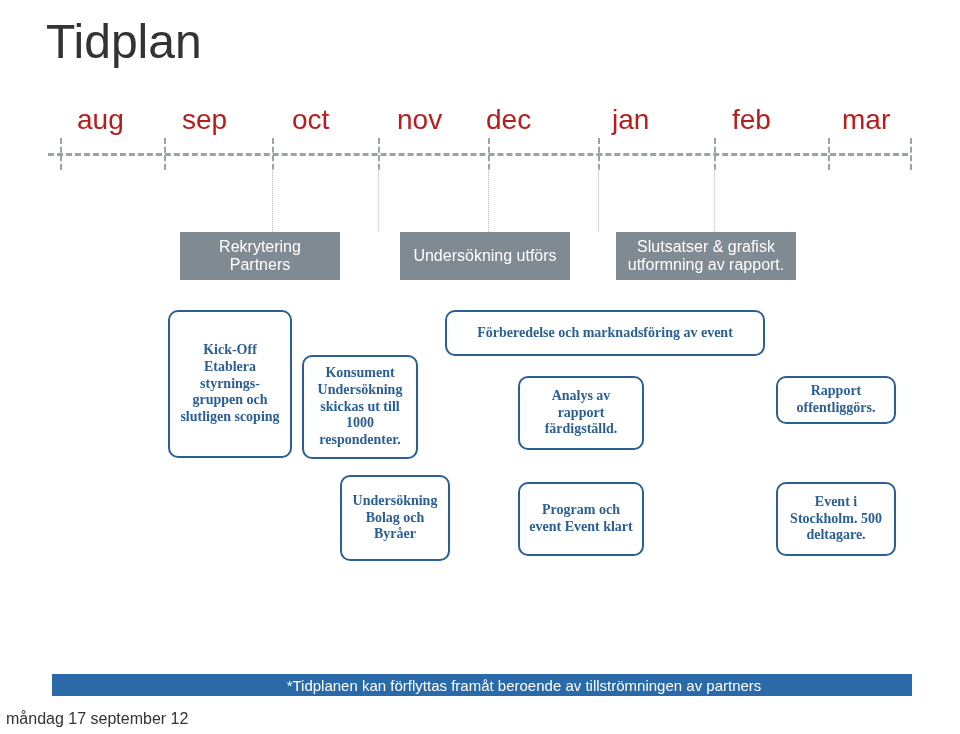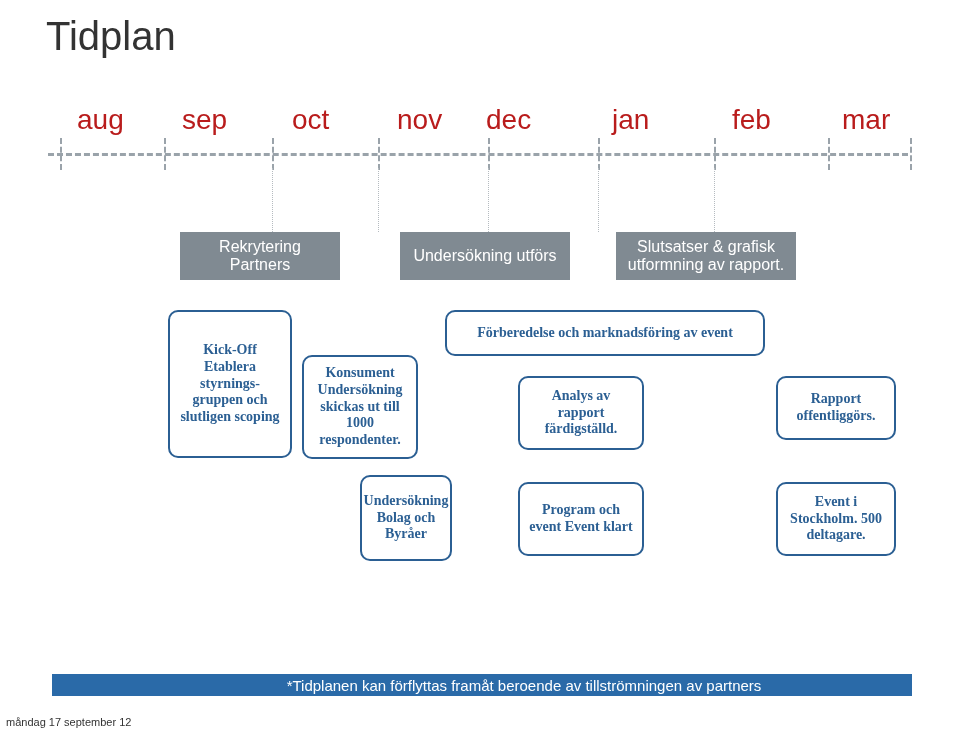--- a/index.html
+++ b/index.html
@@ -9,21 +9,21 @@
     height: 734px;
     font-family: "Helvetica Neue", Helvetica, Arial, sans-serif;
     color: #333;
     position: relative;
     background: #fff;
   }
   .title {
     position: absolute;
     top: 14px;
     left: 46px;
-    font-size: 40px;
+    font-size: 48px;
     font-weight: 400;
     color: #333;
   }
   .timeline-row {
     position: absolute;
     top: 104px;
     left: 52px;
     width: 850px;
     height: 44px;
   }
@@ -110,21 +110,21 @@
     justify-content: center;
     color: #fff;
     font-size: 15px;
     font-family: Arial, sans-serif;
     margin-left: 42px;
   }
   .date-footer {
     position: absolute;
     left: 6px;
     bottom: 6px;
-    font-size: 11px;
+    font-size: 16px;
     color: #333;
     font-family: "Helvetica Neue", Helvetica, Arial, sans-serif;
     text-align: center;
   }
 </style>
 </head>
 <body>
 
 <div class="title">Tidplan</div>
 
@@ -158,23 +158,23 @@
 <div class="vline" style="left: 488px; top:168px; height: 64px"></div>
 <div class="vline" style="left: 598px; top:168px; height: 64px"></div>
 <div class="vline" style="left: 714px; top:168px; height: 64px"></div>
 
 <div class="greybox" style="left: 180px; top: 232px; width: 160px; height: 48px">Rekrytering<br>Partners</div>
 <div class="greybox" style="left: 400px; top: 232px; width: 170px; height: 48px">Undersökning utförs</div>
 <div class="greybox" style="left: 616px; top: 232px; width: 180px; height: 48px">Slutsatser &amp; grafisk utformning av rapport.</div>
 
 <div class="bluebox" style="left: 168px; top: 310px; width: 124px; height: 148px">Kick-Off Etablera styrnings-gruppen och slutligen scoping</div>
 <div class="bluebox" style="left: 302px; top: 355px; width: 116px; height: 104px">Konsument Undersökning skickas ut till 1000 respondenter.</div>
-<div class="bluebox" style="left: 360px; top: 475px; width: 92px; height: 86px">Undersökning Bolag och Byråer</div>
+<div class="bluebox" style="left: 340px; top: 475px; width: 110px; height: 86px">Undersökning Bolag och Byråer</div>
 <div class="bluebox" style="left: 445px; top: 310px; width: 320px; height: 46px">Förberedelse och marknadsföring av event</div>
 <div class="bluebox" style="left: 518px; top: 376px; width: 126px; height: 74px">Analys av rapport färdigställd.</div>
 <div class="bluebox" style="left: 518px; top: 482px; width: 126px; height: 74px">Program och event Event klart</div>
-<div class="bluebox" style="left: 776px; top: 376px; width: 120px; height: 64px">Rapport offentliggörs.</div>
+<div class="bluebox" style="left: 776px; top: 376px; width: 120px; height: 48px">Rapport offentliggörs.</div>
 <div class="bluebox" style="left: 776px; top: 482px; width: 120px; height: 74px">Event i Stockholm. 500 deltagare.</div>
 
 <div class="footnote-bar"></div>
 <div class="footnote-text">*Tidplanen kan förflyttas framåt beroende av tillströmningen av partners</div>
 
 <div class="date-footer">måndag 17 september 12</div>
 
 </body></html>

